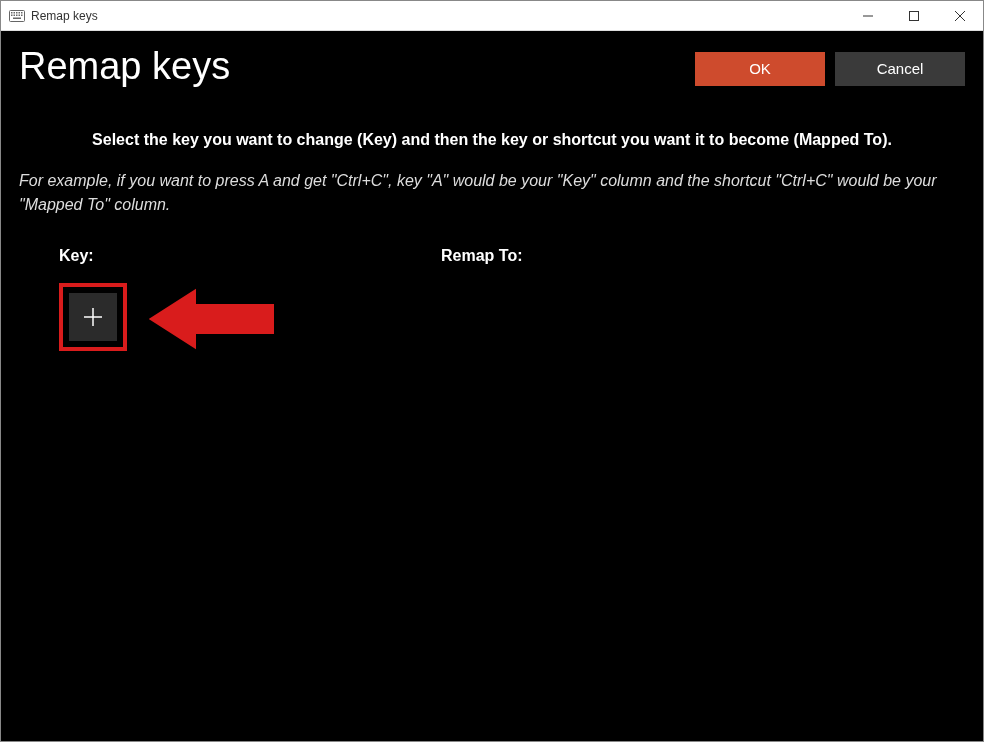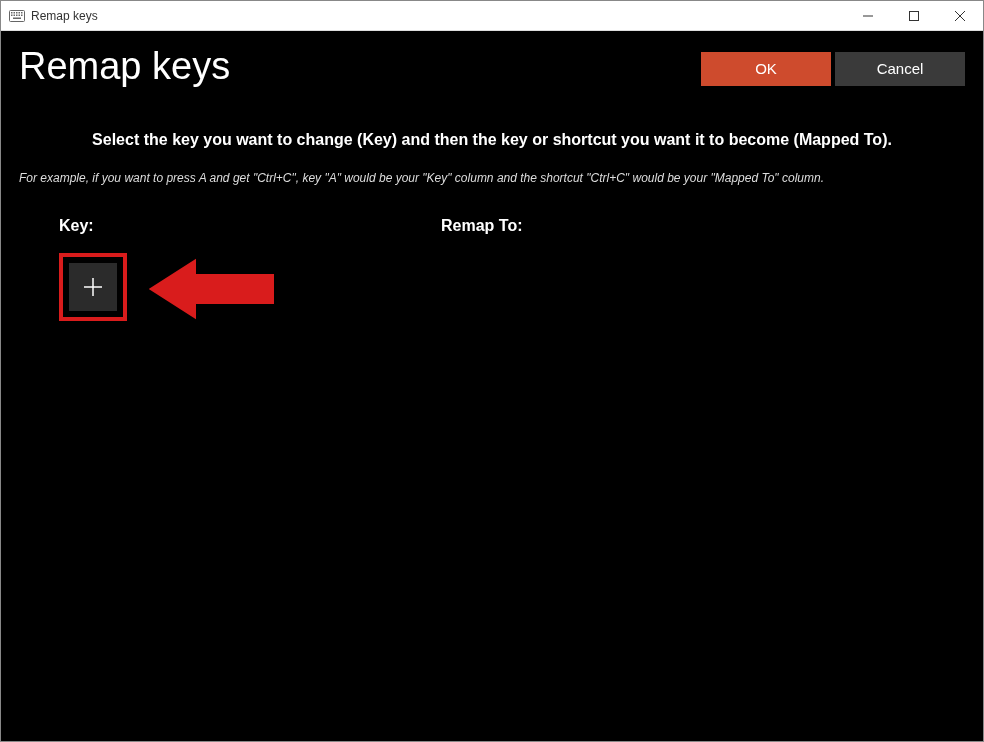--- a/index.html
+++ b/index.html
@@ -66,21 +66,21 @@
       align-items: center;
       padding: 14px 18px 0 18px;
     }
     .page-title {
       font-size: 38px;
       font-weight: 400;
       color: #fff;
     }
     .header-buttons {
       display: flex;
-      gap: 4px;
+      gap: 10px;
       margin-top: 4px;
     }
     .btn {
       width: 130px;
       height: 34px;
       font-size: 15px;
       display: flex;
       align-items: center;
       justify-content: center;
       cursor: pointer;
@@ -99,21 +99,21 @@
     }
     .instruction-main {
       font-size: 16px;
       font-weight: 600;
       color: #fff;
       margin-bottom: 18px;
       line-height: 1.3;
       text-align: center;
     }
     .instruction-example {
-      font-size: 12px;
+      font-size: 16px;
       font-style: italic;
       color: #ddd;
       line-height: 1.5;
       margin-bottom: 30px;
     }
     .columns-row {
       display: flex;
     }
     .col-key {
       width: 422px;

